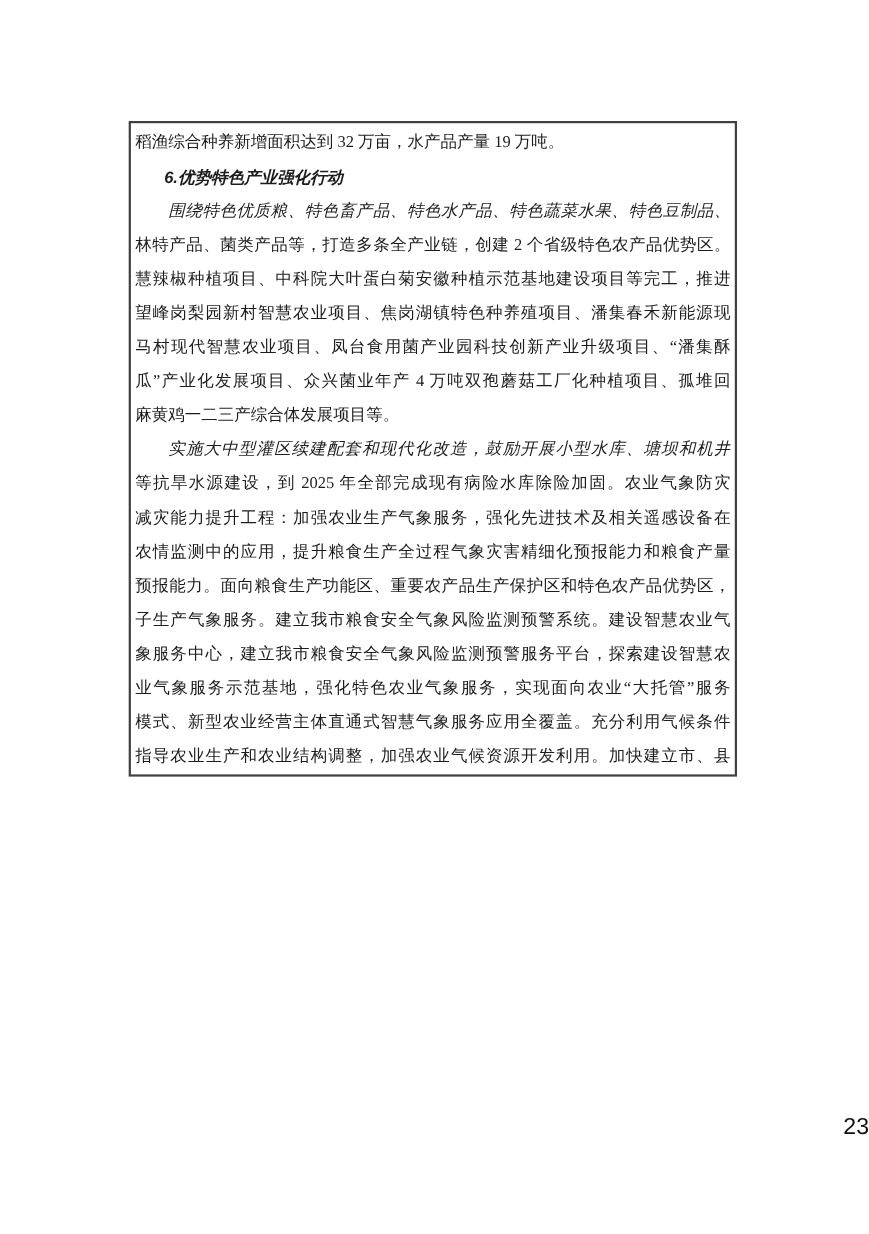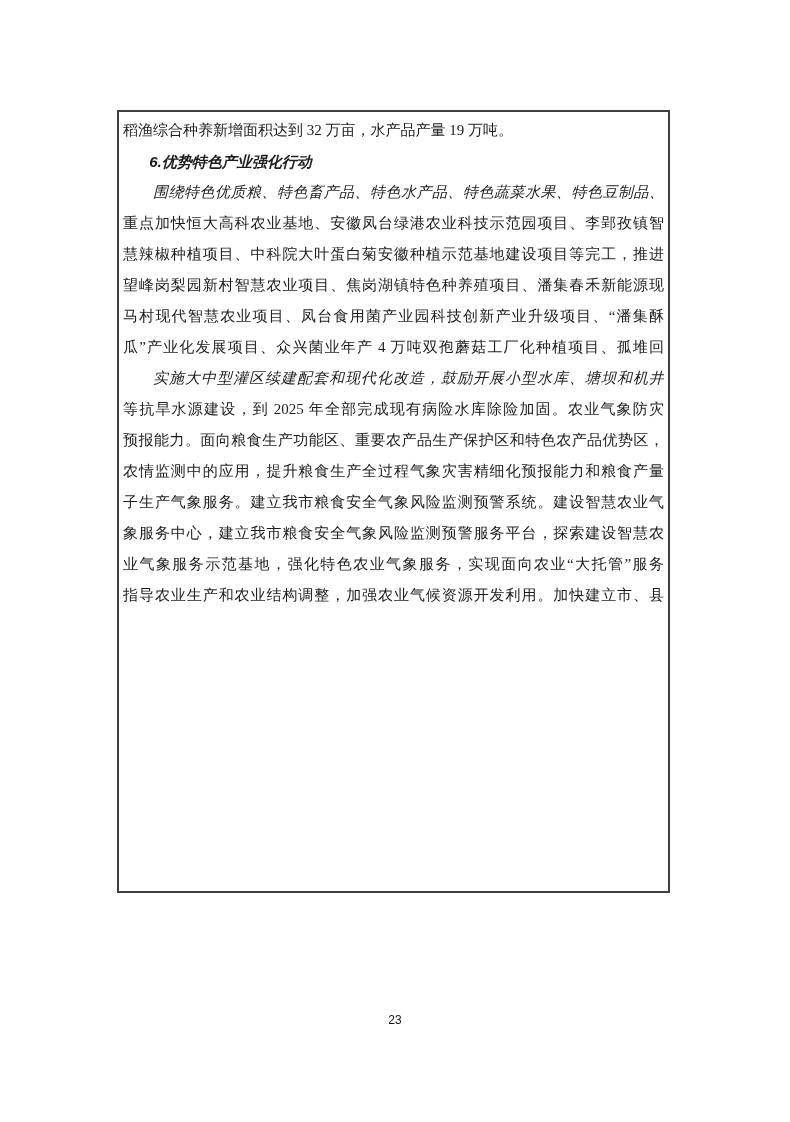--- a/index.html
+++ b/index.html
@@ -11,21 +11,21 @@
     background: #ffffff;
     overflow: hidden;
     font-family: "Liberation Serif", "DejaVu Serif", serif;
     color: #1c1c1c;
   }
   .content-box {
     position: absolute;
     left: 117px;
     top: 110px;
     width: 553px;
-    height: 783px;
+    height: 596px;
     border: 2px solid #3f3f3f;
     padding: 3px 4px 0 4px;
     background: #ffffff;
   }
   .line {
     height: 31px;
     line-height: 31px;
     font-size: 15px;
     text-align: justify;
     text-justify: inter-character;
@@ -38,42 +38,45 @@
     font-family: "Liberation Sans", "DejaVu Sans", sans-serif;
     font-weight: bold;
     text-indent: 1.75em;
     text-align-last: left;
   }
   .page-number {
     position: absolute;
     top: 1013px;
     left: 0;
     width: 100%;
-    text-align: center;
+    text-align: right;
     font-family: "Liberation Sans", "DejaVu Sans", sans-serif;
-    font-size: 12px;
+    font-size: 21px;
     color: #111111;
   }
 </style>
 </head>
 <body>
 
 <div class="sheet">
   <div class="content-box">
       <div class="line">稻渔综合种养新增面积达到 32 万亩，水产品产量 19 万吨。</div>
       <div class="line heading indent">6.优势特色产业强化行动</div>
       <div class="line indent fill">围绕特色优质粮、特色畜产品、特色水产品、特色蔬菜水果、特色豆制品、</div>
-      <div class="line fill">重点加快恒大高科农业基地、安徽凤台绿港农业科技示范园项目、李郢孜镇智</div>
+      <div class="line fill">林特产品、菌类产品等，打造多条全产业链，创建 2 个省级特色农产品优势区。</div>
       <div class="line fill">慧辣椒种植项目、中科院大叶蛋白菊安徽种植示范基地建设项目等完工，推进</div>
       <div class="line fill">望峰岗梨园新村智慧农业项目、焦岗湖镇特色种养殖项目、潘集春禾新能源现</div>
       <div class="line fill">马村现代智慧农业项目、凤台食用菌产业园科技创新产业升级项目、“潘集酥</div>
       <div class="line fill">瓜”产业化发展项目、众兴菌业年产 4 万吨双孢蘑菇工厂化种植项目、孤堆回</div>
+      <div class="line">麻黄鸡一二三产综合体发展项目等。</div>
       <div class="line indent fill">实施大中型灌区续建配套和现代化改造，鼓励开展小型水库、塘坝和机井</div>
       <div class="line fill">等抗旱水源建设，到 2025 年全部完成现有病险水库除险加固。农业气象防灾</div>
+      <div class="line fill">减灾能力提升工程：加强农业生产气象服务，强化先进技术及相关遥感设备在</div>
+      <div class="line fill">农情监测中的应用，提升粮食生产全过程气象灾害精细化预报能力和粮食产量</div>
       <div class="line fill">预报能力。面向粮食生产功能区、重要农产品生产保护区和特色农产品优势区，</div>
-      <div class="line fill">农情监测中的应用，提升粮食生产全过程气象灾害精细化预报能力和粮食产量</div>
       <div class="line fill">子生产气象服务。建立我市粮食安全气象风险监测预警系统。建设智慧农业气</div>
       <div class="line fill">象服务中心，建立我市粮食安全气象风险监测预警服务平台，探索建设智慧农</div>
       <div class="line fill">业气象服务示范基地，强化特色农业气象服务，实现面向农业“大托管”服务</div>
+      <div class="line fill">模式、新型农业经营主体直通式智慧气象服务应用全覆盖。充分利用气候条件</div>
       <div class="line fill">指导农业生产和农业结构调整，加强农业气候资源开发利用。加快建立市、县</div>
     </div>
   <div class="page-number">23</div>
 </div>
 
 </body></html>

